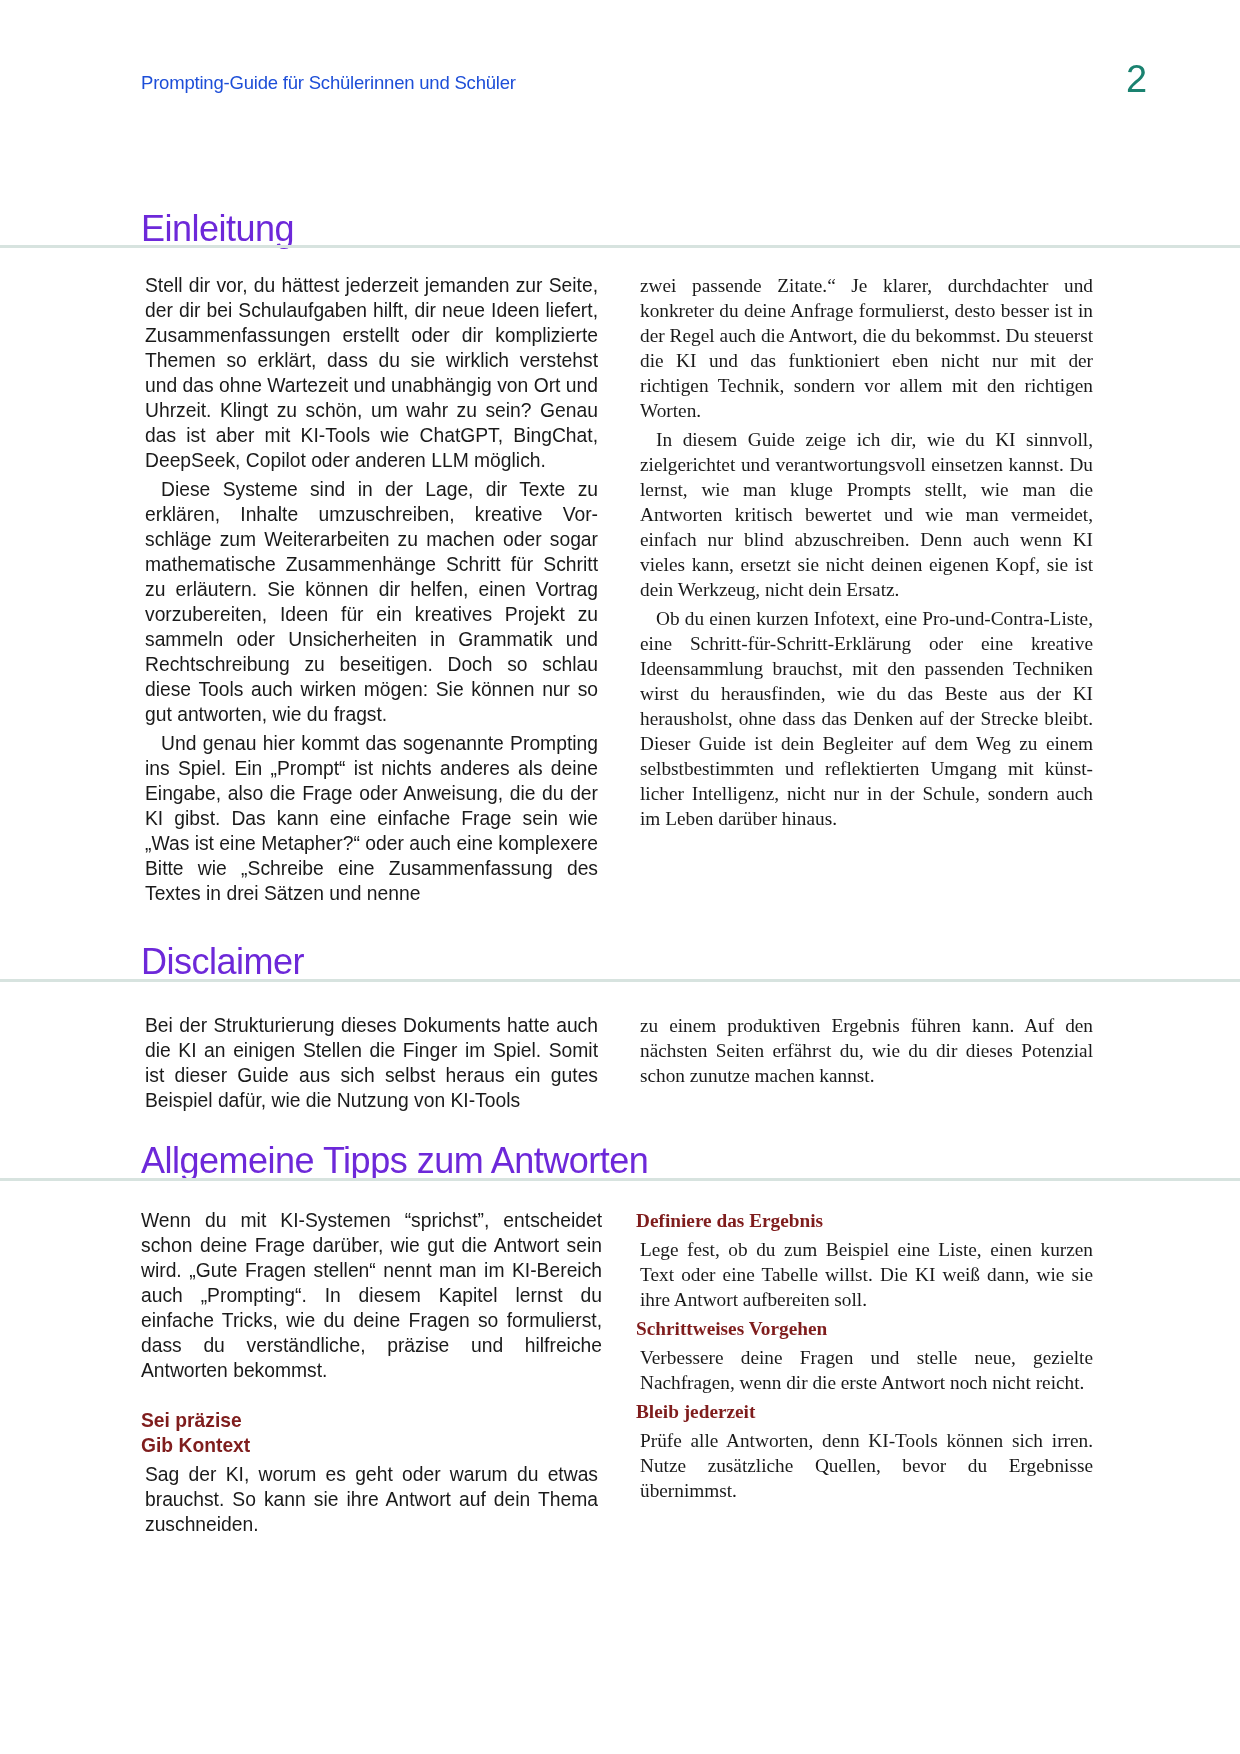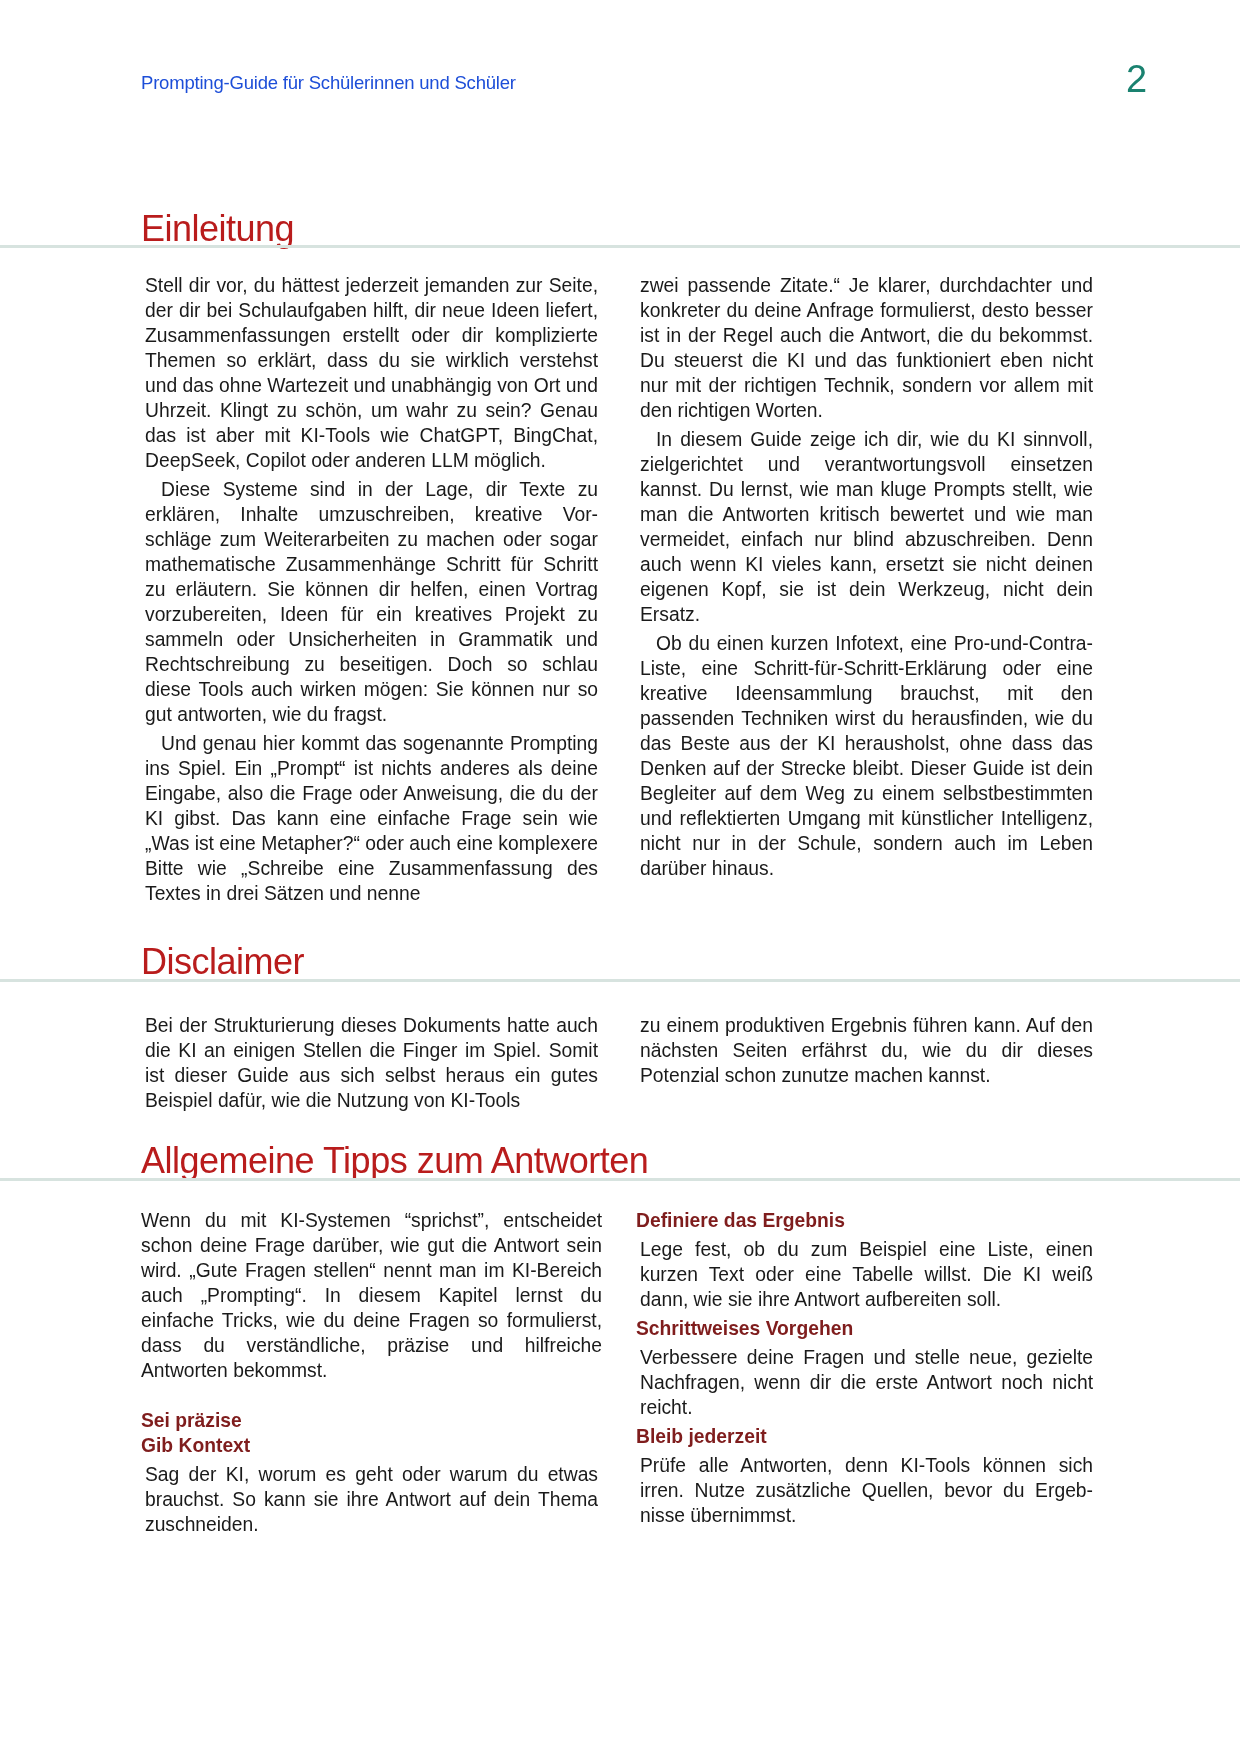--- a/index.html
+++ b/index.html
@@ -10,36 +10,36 @@
     .running-header {
       position: absolute; left: 141px; top: 72px;
       font-size: 18.5px; color: #1d4ed8; letter-spacing: -0.2px;
     }
     .page-number {
       position: absolute; left: 1126px; top: 58px;
       font-size: 38px; color: #1a8270; font-weight: normal;
     }
     .section-title {
       position: absolute; left: 141px;
-      font-size: 36px; color: #b91c1c; font-weight: normal; letter-spacing: -0.5px;
+      font-size: 36px; color: #6d28d9; font-weight: normal; letter-spacing: -0.5px;
       margin: 0; line-height: 1;
     }
     .rule {
       position: absolute; left: 0; width: 1240px; height: 3px;
       background: #d7e3df;
     }
     .col {
       position: absolute; width: 461px;
       font-size: 19.3px; line-height: 25px; text-align: justify;
       hyphens: manual;
     }
     .col p { margin: 4px; text-indent: 0; }
     .col p.indent { text-indent: 16px; }
     .col-left { left: 141px; }
-    .col-right { left: 636px; }
+    .col-right { left: 636px; font-family: Liberation Serif, serif; }
     .tip-title {
       margin: 0; font-size: 19.3px; line-height: 25px; font-weight: bold; color: #7f1d1d;
     }
     .tip-body { margin: 0 0 25px 0; }
     .intro-para { margin: 0 0 25px 0 !important; }
   </style>
 </head>
 <body>
 
 <div class="running-header">Prompting-Guide für Schülerinnen und Schüler</div>

